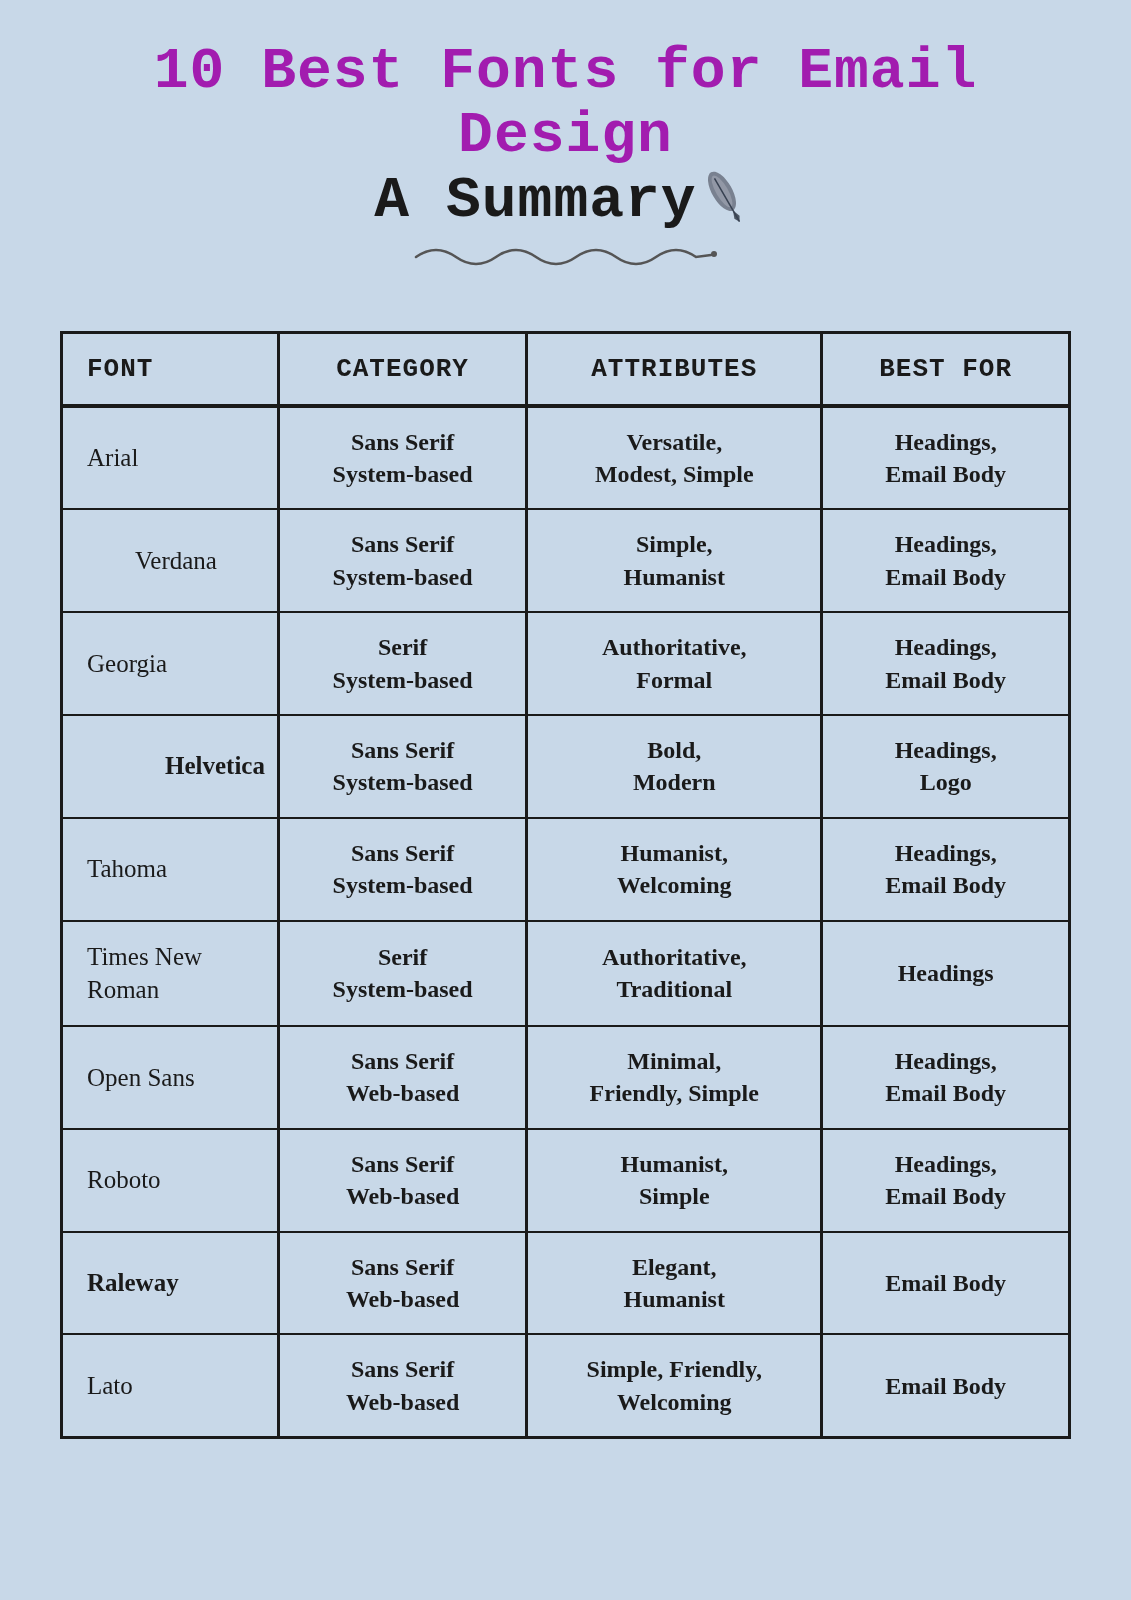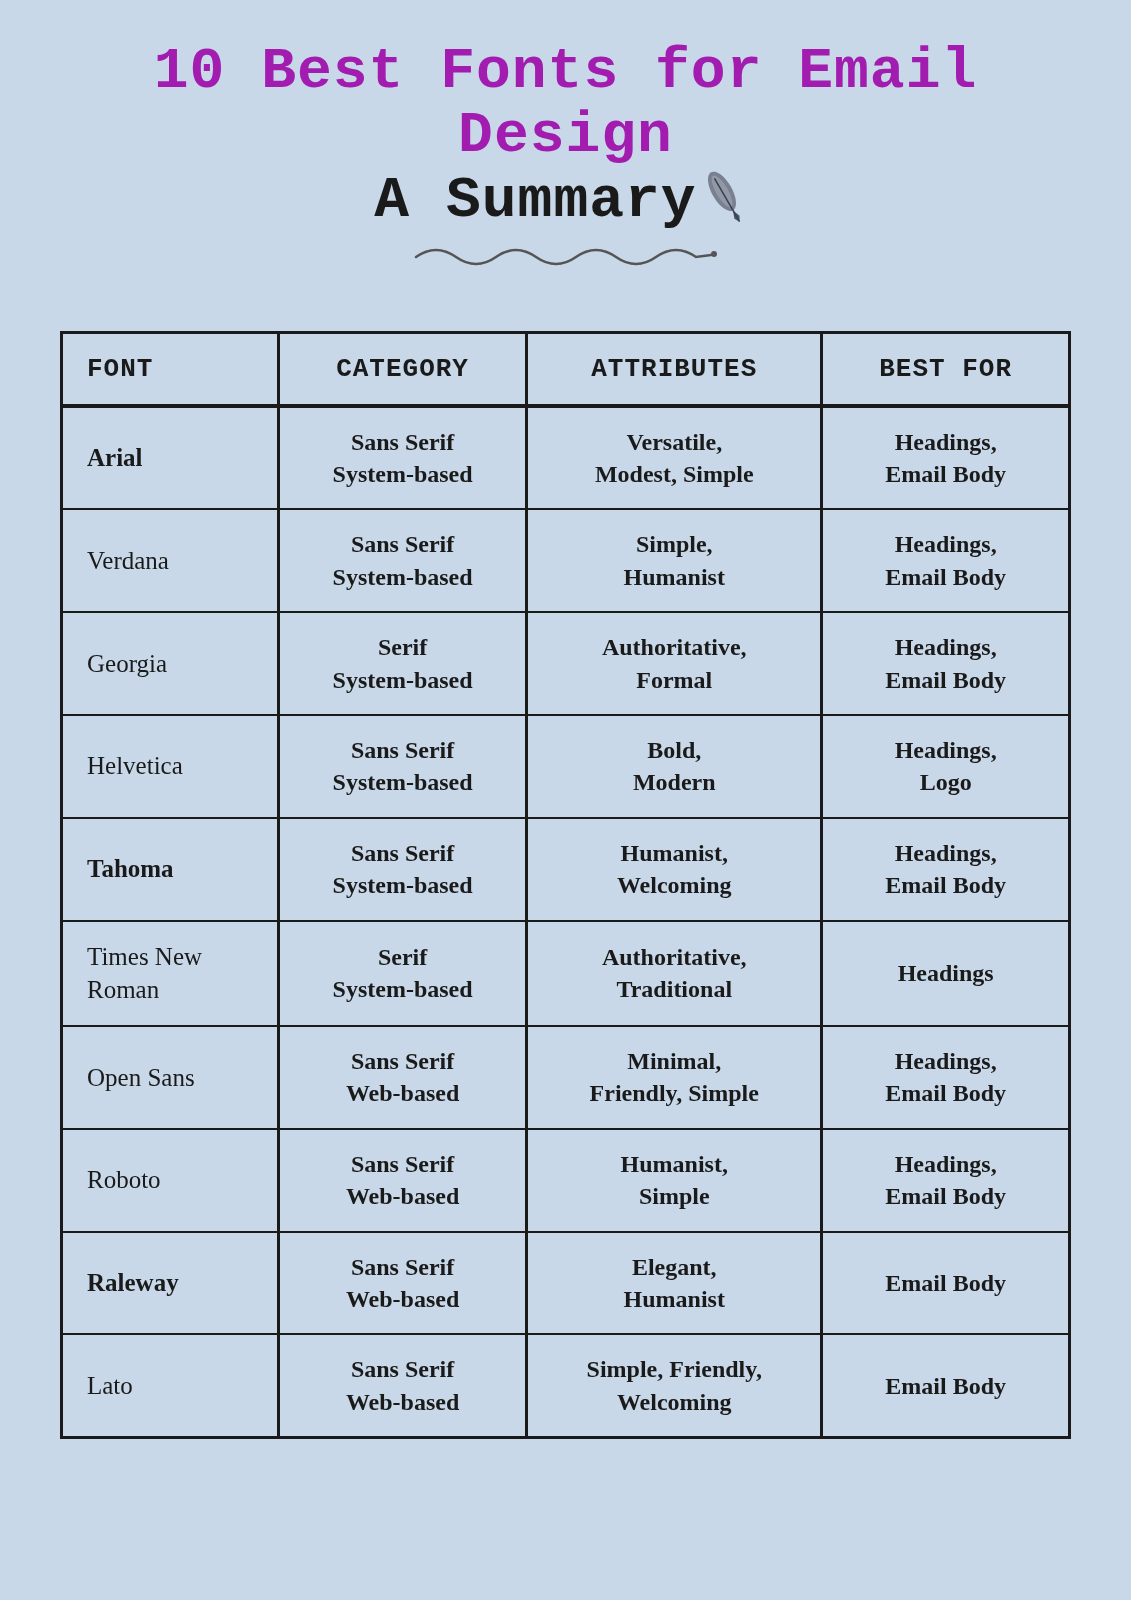--- a/index.html
+++ b/index.html
@@ -172,45 +172,45 @@
     <thead>
       <tr>
         <th>FONT</th>
         <th>CATEGORY</th>
         <th>ATTRIBUTES</th>
         <th>BEST FOR</th>
       </tr>
     </thead>
     <tbody id="table-body">
     <tr>
-          <td class="font-name-arial" style="font-weight: bold;">Arial</td>
+          <td class="font-name-arial" style="font-weight: normal;">Arial</td>
           <td class="cat">Sans Serif<br>System-based</td>
           <td class="attr">Versatile,<br>Modest, Simple</td>
           <td class="best">Headings,<br>Email Body</td>
         </tr>
         <tr>
-          <td class="font-name-verdana" style="font-weight: normal;">Verdana</td>
+          <td class="font-name-verdana" style="font-weight: normal; text-align: center;">Verdana</td>
           <td class="cat">Sans Serif<br>System-based</td>
           <td class="attr">Simple,<br>Humanist</td>
           <td class="best">Headings,<br>Email Body</td>
         </tr>
         <tr>
           <td class="font-name-georgia" style="font-weight: normal;">Georgia</td>
           <td class="cat">Serif<br>System-based</td>
           <td class="attr">Authoritative,<br>Formal</td>
           <td class="best">Headings,<br>Email Body</td>
         </tr>
         <tr>
-          <td class="font-name-helvetica" style="font-weight: normal;">Helvetica</td>
+          <td class="font-name-helvetica" style="font-weight: bold; text-align: right;">Helvetica</td>
           <td class="cat">Sans Serif<br>System-based</td>
           <td class="attr">Bold,<br>Modern</td>
           <td class="best">Headings,<br>Logo</td>
         </tr>
         <tr>
-          <td class="font-name-tahoma" style="font-weight: bold;">Tahoma</td>
+          <td class="font-name-tahoma" style="font-weight: normal;">Tahoma</td>
           <td class="cat">Sans Serif<br>System-based</td>
           <td class="attr">Humanist,<br>Welcoming</td>
           <td class="best">Headings,<br>Email Body</td>
         </tr>
         <tr>
           <td class="font-name-times" style="font-weight: normal;">Times New<br>Roman</td>
           <td class="cat">Serif<br>System-based</td>
           <td class="attr">Authoritative,<br>Traditional</td>
           <td class="best">Headings</td>
         </tr>

